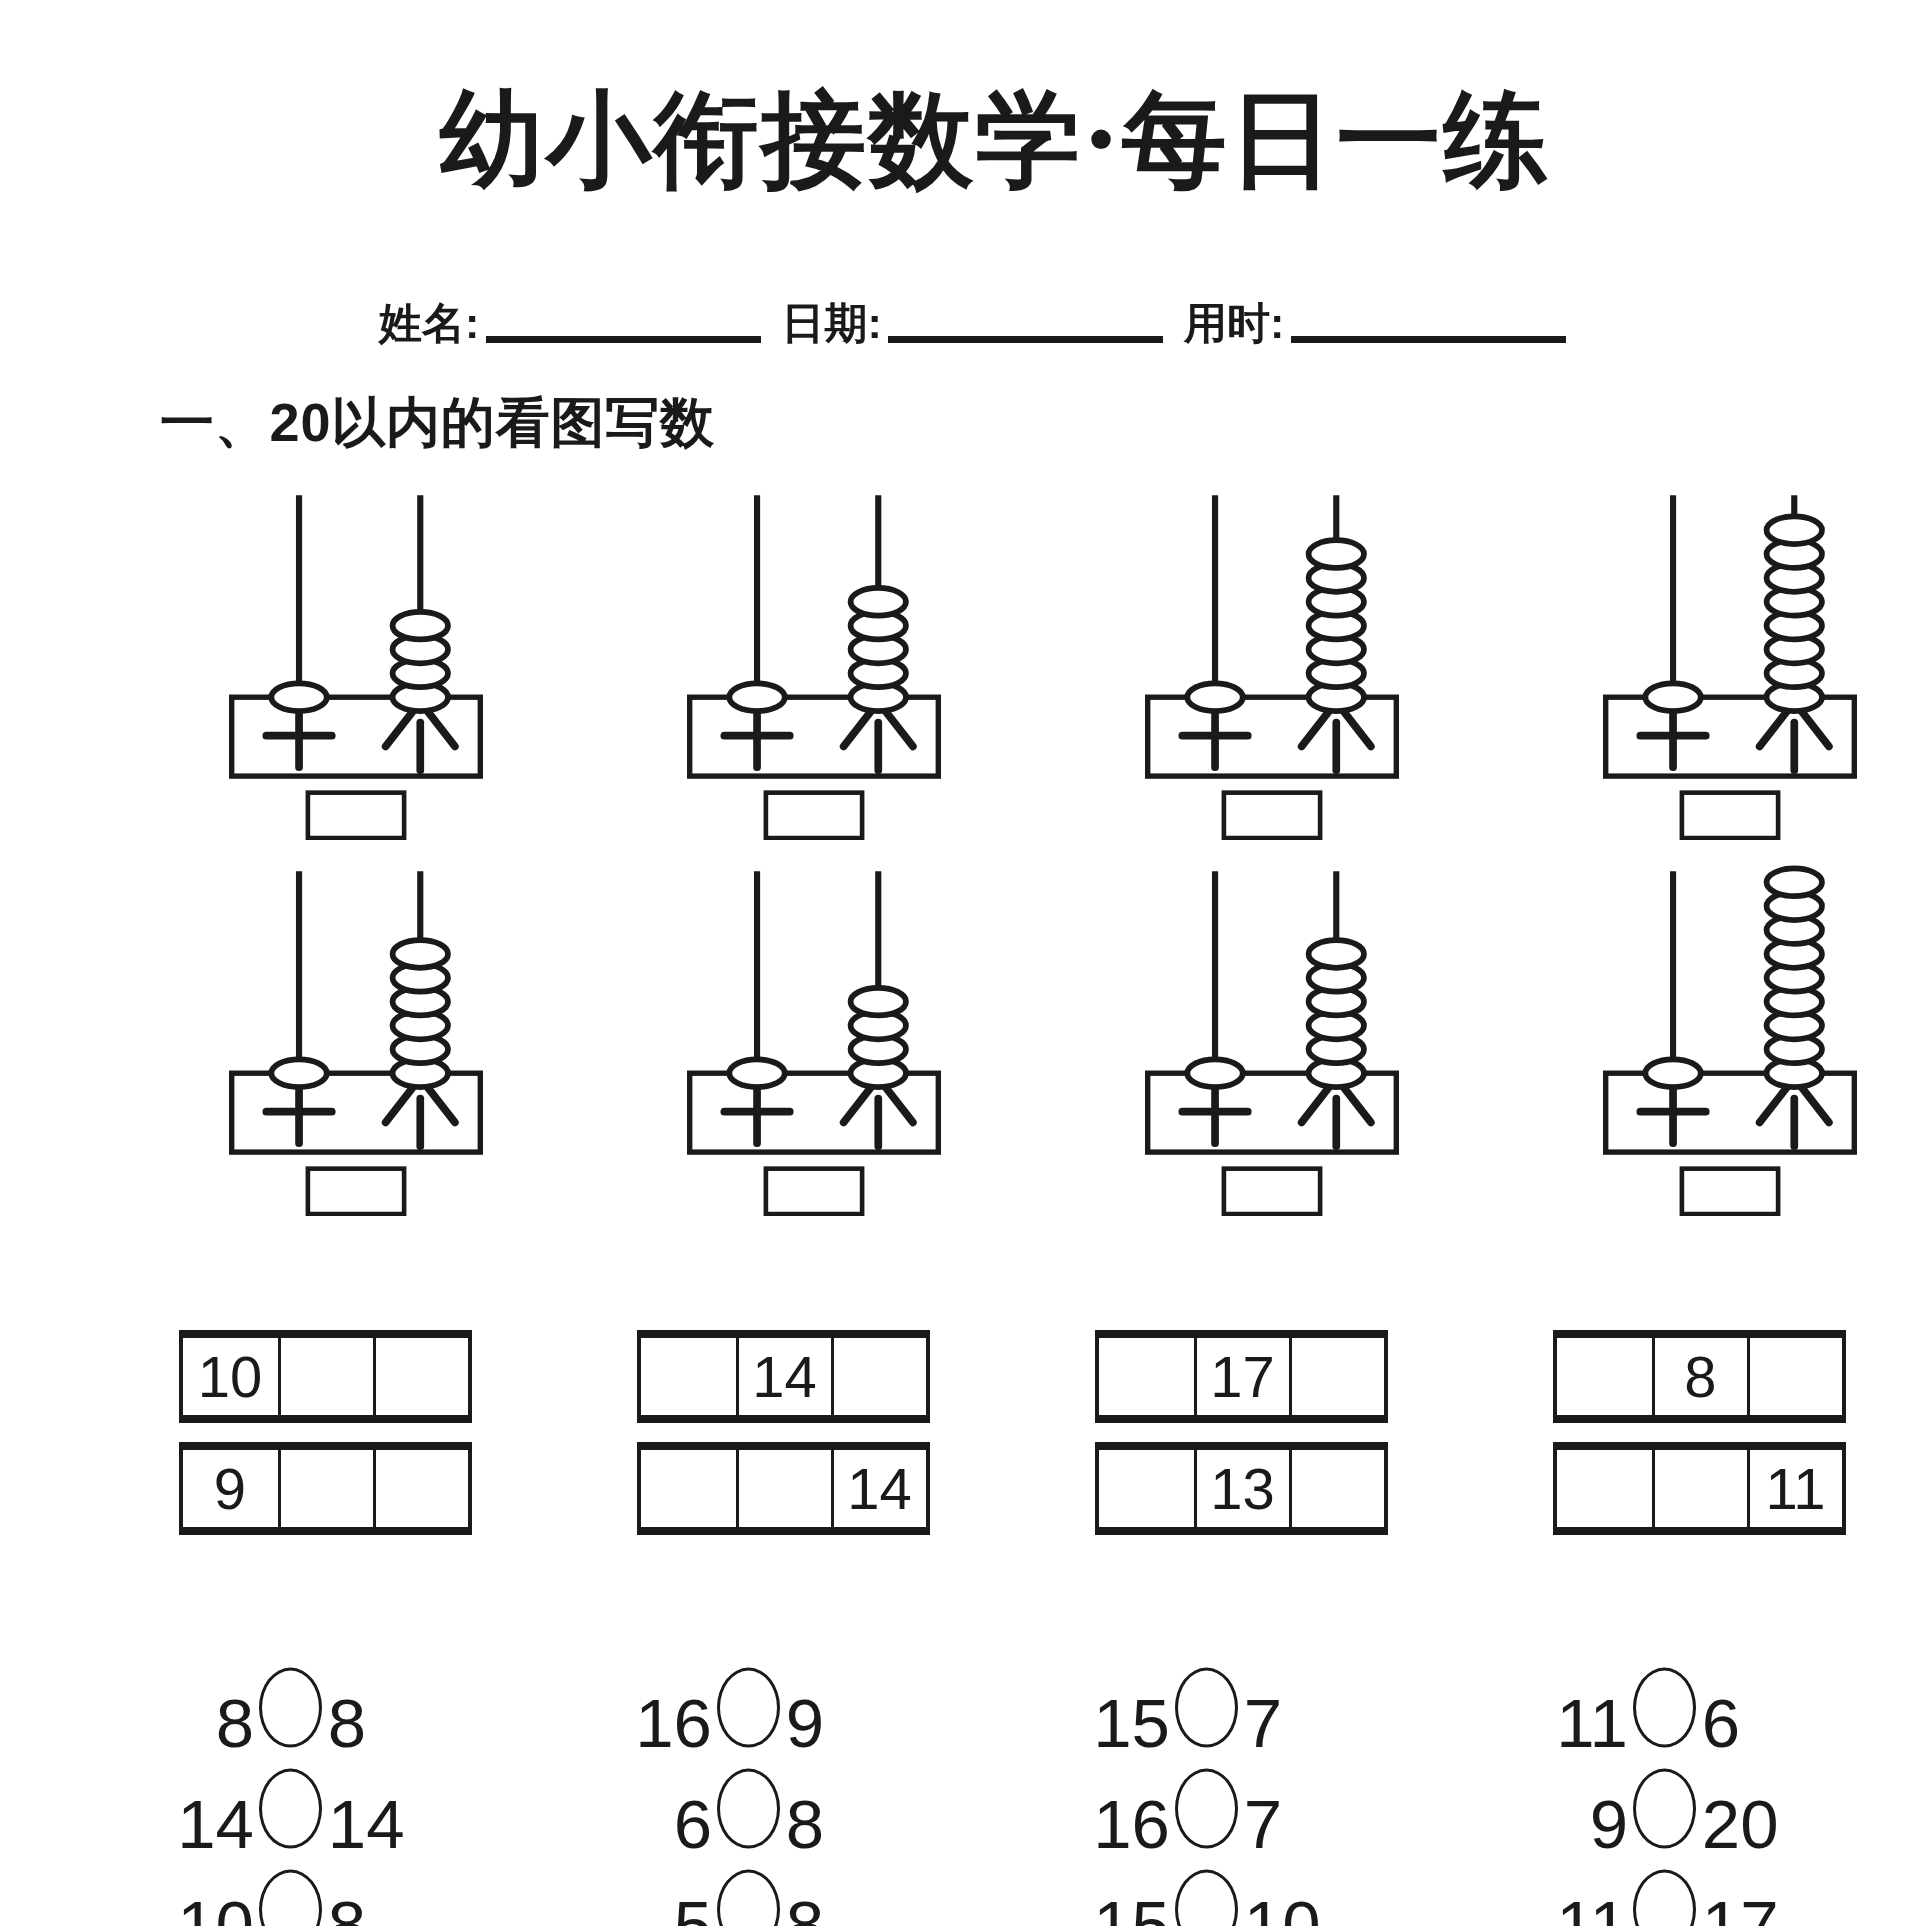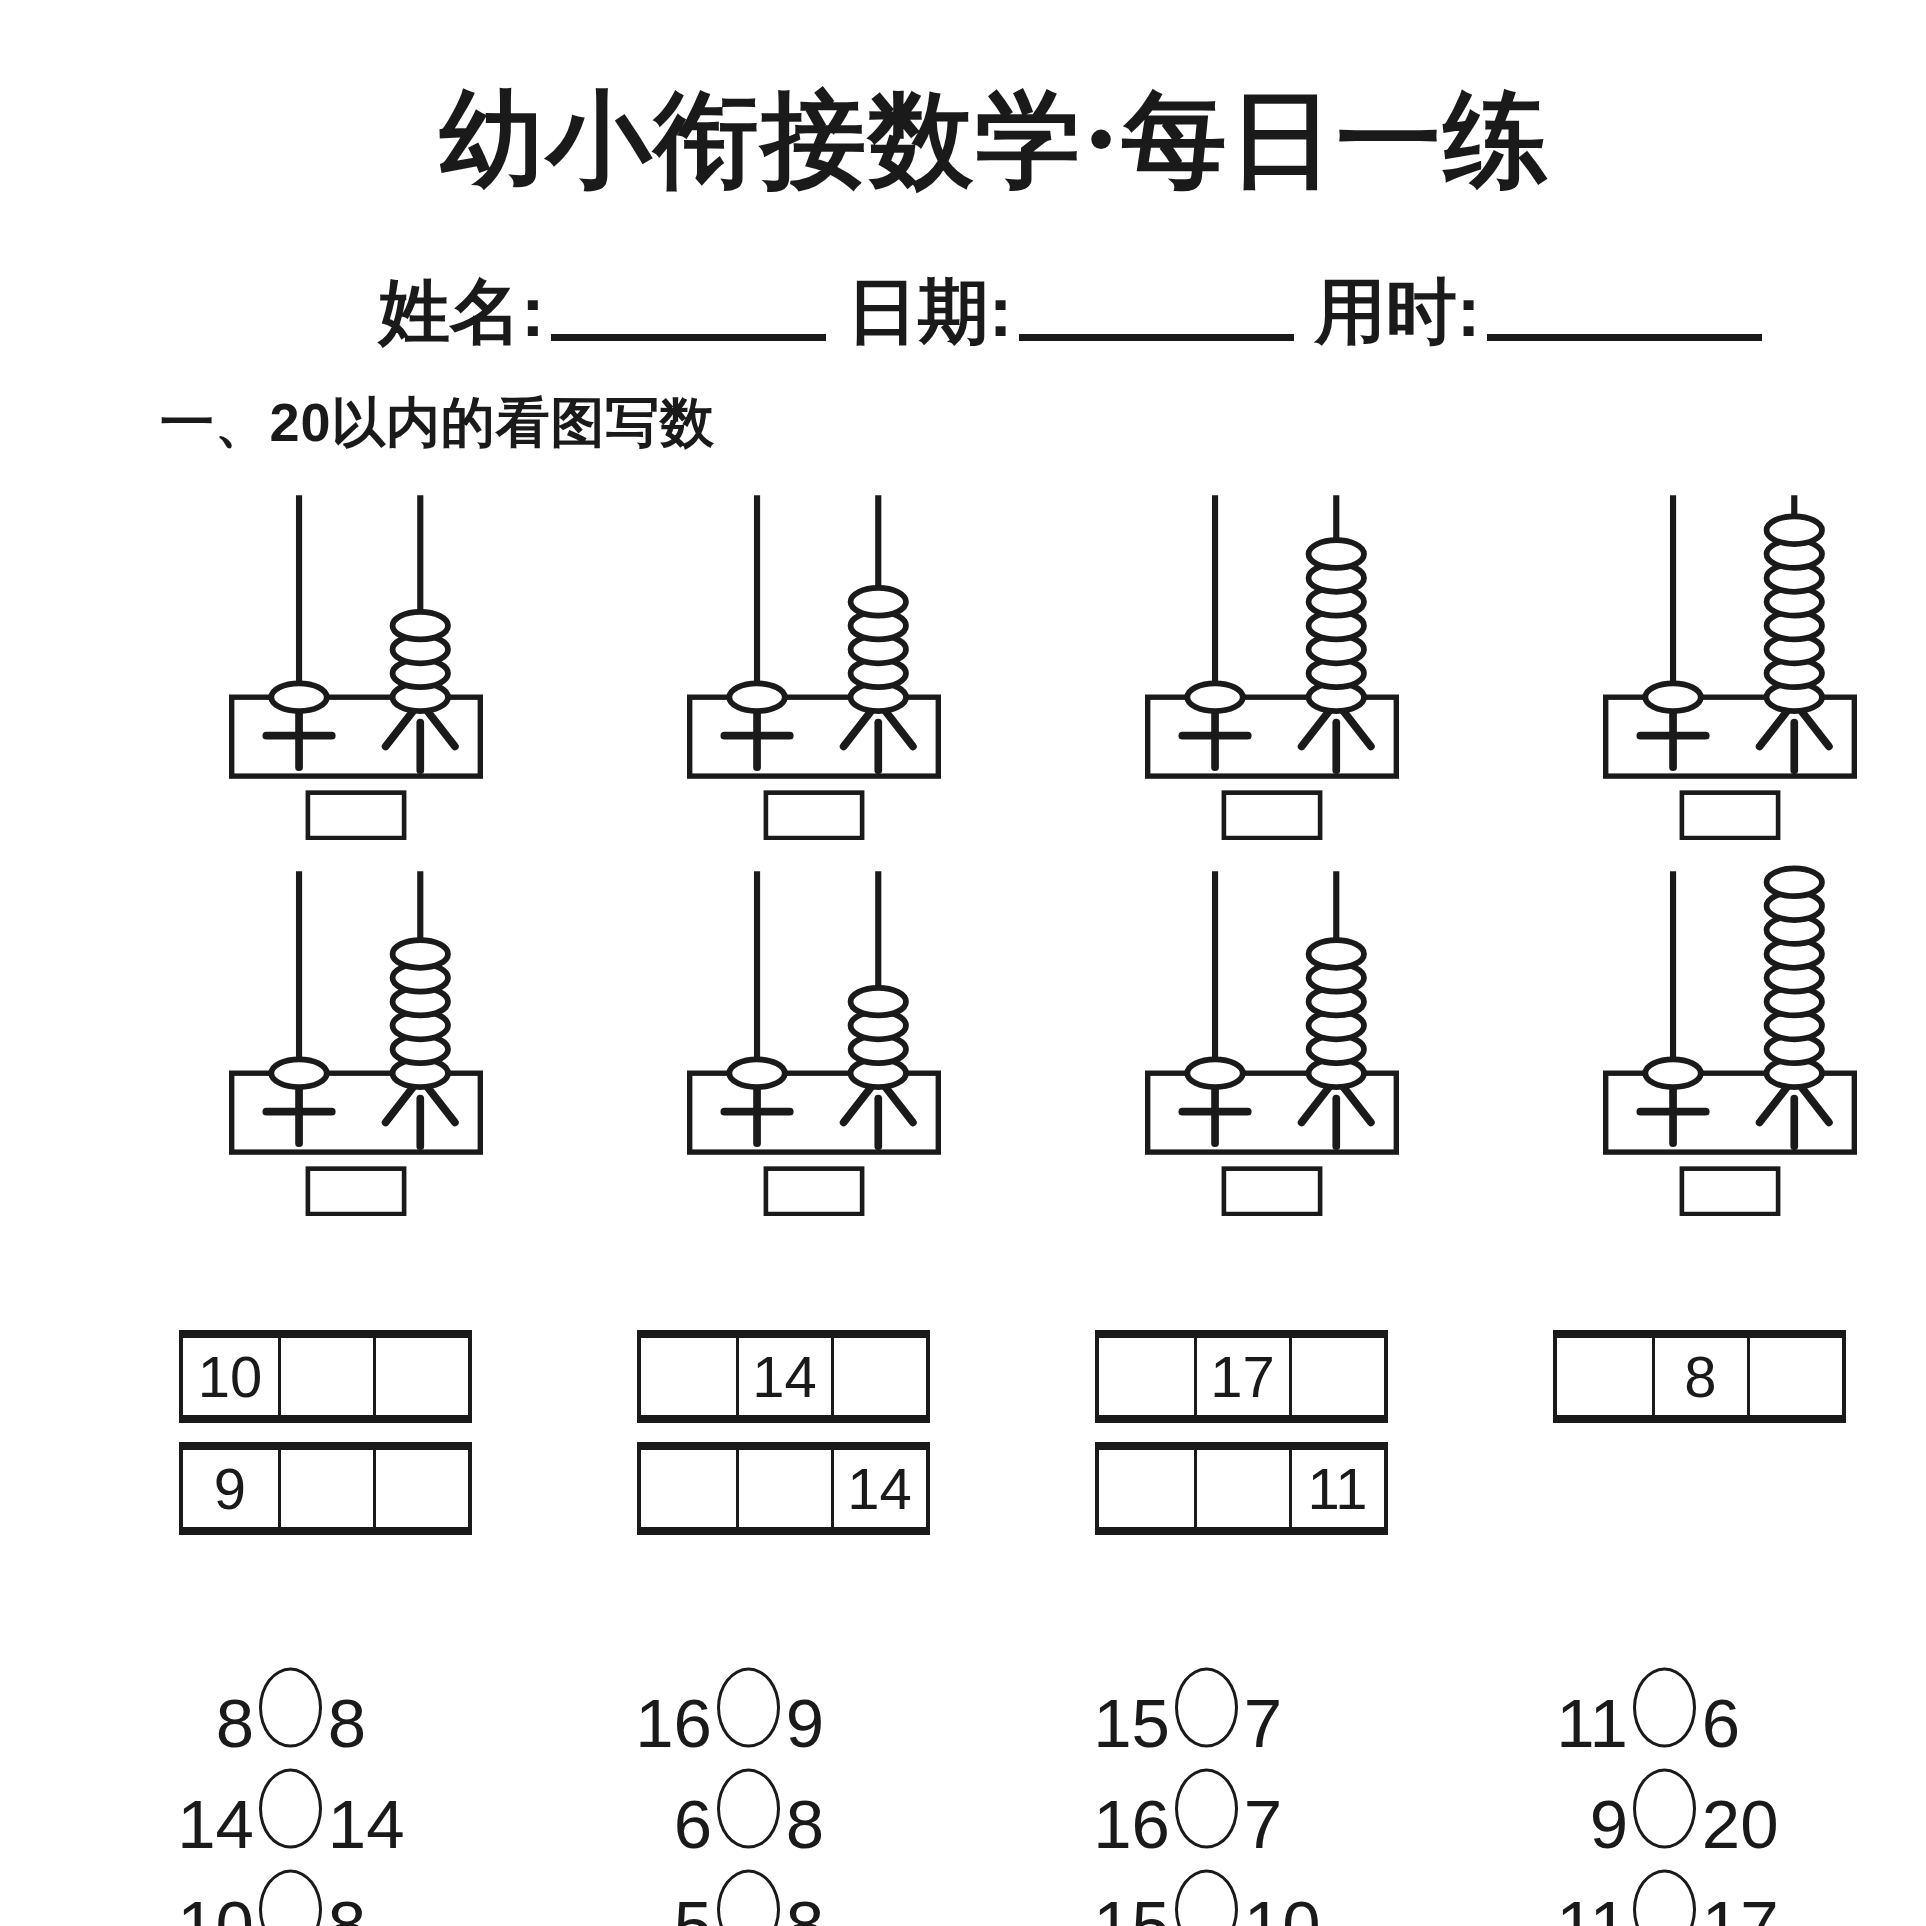--- a/index.html
+++ b/index.html
@@ -1,20 +1,20 @@
 <!DOCTYPE html>
 <html style="font-size:6.2px"><head>
 <meta charset="utf-8">
 <style>
   html,body{margin:0;padding:0;background:#e8e8e8;}
   .page{position:relative;width:1990px;height:2815px;background:#ffffff;color:#1a1a1a;
         font-family:"Liberation Sans","DejaVu Sans",sans-serif;line-height:1;overflow:hidden;}
   .title{position:absolute;top:87px;left:0;width:100%;margin:0;text-align:center;
          font-family:"DejaVu Serif","Liberation Serif",serif;font-weight:800;font-size:105px;letter-spacing:2.3px;}
-  .meta{position:absolute;top:276px;left:379px;font-size:71px;font-weight:600;white-space:nowrap;}
+  .meta{position:absolute;top:302px;left:379px;font-size:43px;font-weight:600;white-space:nowrap;}
   .meta-line{display:inline-block;width:275px;height:9.2px;border-bottom:7px solid #1a1a1a;
              margin:0 21px 0 6.2px;vertical-align:-5.4px;}
   .meta-item:last-child .meta-line{margin-right:0;}
   .sec-heading{position:absolute;left:160px;font-size:54px;font-weight:700;letter-spacing:0.8px;text-align:center;}
   .abacus-grid,.table-grid,.cmp-grid,.tree-grid,.prob-grid{position:absolute;display:grid;
         grid-template-columns:repeat(4,458px);}
   .abacus-grid{left:127px;justify-items:center;}
   .table-grid{left:96px;justify-items:center;}
   .adj-table{display:grid;grid-template-columns:repeat(3,1fr);width:285px;height:77px;
              border:4.6px solid #1a1a1a;border-top-width:8.5px;border-bottom-width:8.5px;background:#fff;}
@@ -249,20 +249,25 @@
         <div class="adj-cell"></div>
         <div class="adj-cell"></div>
       </div>
       <div class="adj-table">
         <div class="adj-cell"></div>
         <div class="adj-cell"></div>
         <div class="adj-cell">14</div>
       </div>
       <div class="adj-table">
         <div class="adj-cell"></div>
+        <div class="adj-cell">13</div>
+        <div class="adj-cell"></div>
+      </div>
+      <div class="adj-table">
+        <div class="adj-cell"></div>
         <div class="adj-cell"></div>
         <div class="adj-cell">11</div>
       </div>
     </div>
 
   <div class="cmp-grid" id="cmp-rows">
       <div class="cmp-item">
        <span class="cmp-num n1">8</span>
        <span class="cmp-circle"></span>
        <span class="cmp-num">8</span>

